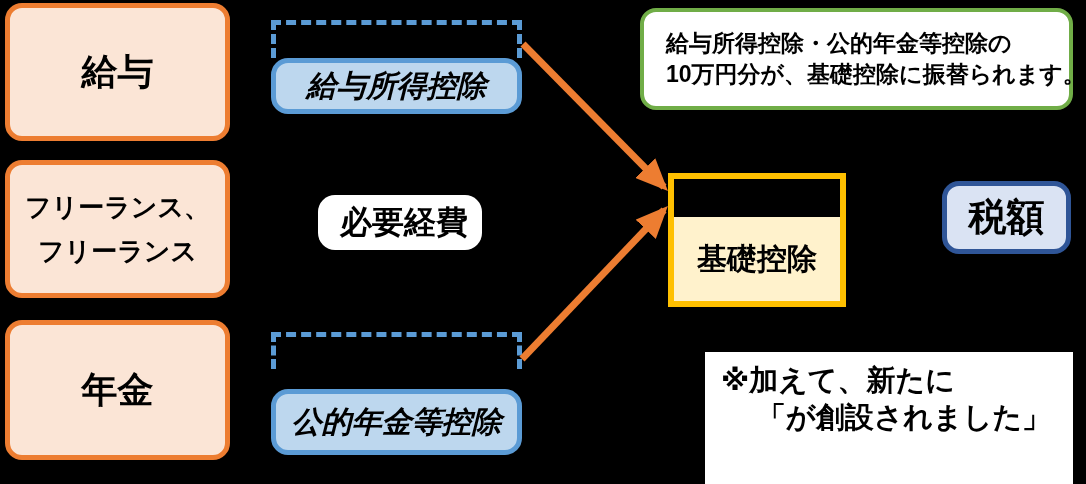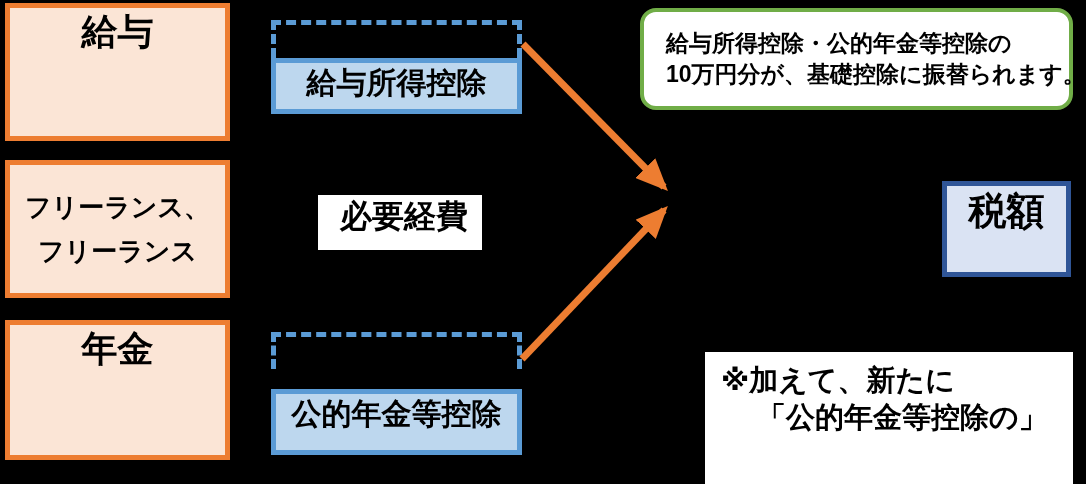--- a/index.html
+++ b/index.html
@@ -1,45 +1,45 @@
 <!DOCTYPE html>
 <html><head>
 <meta charset="utf-8">
 <style>
   html,body{margin:0;padding:0;background:#000;}
   .canvas{
     position:relative;width:1086px;height:484px;background:#000;overflow:hidden;
     font-family:"Liberation Sans","DejaVu Sans",sans-serif;font-weight:bold;color:#000;
   }
   .abs{position:absolute;box-sizing:border-box;}
-  .center{display:flex;justify-content:center;text-align:center;}
+  .center{display:flex;align-items:center;justify-content:center;text-align:center;border-radius:17px;}
 
   
   .income-box{left:5px;width:225px;background:#FBE5D6;border:5px solid #ED7D31;}
   .box-salary{top:3px;height:138px;font-size:36px;}
   .box-freelance{top:160px;height:138px;font-size:26px;line-height:31px;flex-direction:column;gap:13px;}
   .box-pension{top:320px;height:140px;font-size:36px;font-family:Liberation Serif, serif;}
 
   
   .dashed-box{left:271px;width:251px;border:5px dashed #5B9BD5;border-bottom:none;background:transparent;}
   .dash-top{top:20px;height:38px;}
   .dash-bottom{top:332px;height:37px;}
-  .solid-blue{left:271px;width:251px;background:#BDD7EE;border:5px solid #5B9BD5;font-size:30px;}
+  .solid-blue{left:271px;width:251px;background:#BDD7EE;border:5px solid #5B9BD5;font-size:30px;font-style:italic;}
   .blue-top{top:58px;height:56px;}
   .blue-bottom{top:369px;height:66px;margin-top:20px;}
 
   .expenses-box{left:318px;top:195px;width:164px;height:55px;background:#FFFFFF;font-size:32px;padding-left:8px;}
 
   
   .basic-box{left:668px;top:173px;width:178px;height:134px;border:6px solid #FFC000;background:transparent;}
   .basic-fill{position:absolute;left:0;right:0;bottom:0;height:84px;background:#FFF2CC;
               display:flex;align-items:center;justify-content:center;font-size:30px;}
 
   
-  .tax-box{left:942px;top:181px;width:129px;height:96px;background:#DAE3F3;border:5px solid #2F5597;font-size:38px;}
+  .tax-box{left:942px;top:181px;width:129px;height:73px;background:#DAE3F3;border:5px solid #2F5597;font-size:38px;}
 
   
   .callout{left:640px;top:8px;width:433px;height:102px;background:#FFFFFF;border:4px solid #70AD47;
            border-radius:16px;padding:16px 10px 16px 22px;font-size:23px;line-height:31px;}
   .callout div{white-space:nowrap;}
 
   
   .note{left:705px;top:352px;width:368px;height:147px;background:#FFFFFF;padding:10px 0 0 0;
         font-size:29px;line-height:37px;}
   .note .l0{padding-left:16px;}
@@ -74,33 +74,38 @@
 
   <div class="abs center expenses-box">
     <span>必要経費</span>
   </div>
 
   <div class="abs dashed-box dash-bottom"></div>
   <div class="abs center solid-blue blue-bottom">
     <span>公的年金等控除</span>
   </div>
 
+  <div class="abs basic-box">
+    <div class="basic-fill">
+      <span>基礎控除</span>
+    </div>
+  </div>
 
   <div class="abs center tax-box">
     <span>税額</span>
   </div>
 
   <div class="abs callout">
     <div>給与所得控除・公的年金等控除の</div>
     <div>10万円分が、基礎控除に振替られます。</div>
   </div>
 
   <div class="abs note">
     <div class="l0">※加えて、新たに</div>
-    <div class="l1">「公的年金等控除の」</div>
+    <div class="l1">「が創設されました」</div>
   </div>
 
   <svg class="arrows" viewBox="0 0 1086 484">
     <defs>
       <marker id="ah" markerWidth="4.6" markerHeight="4" refX="3.8" refY="2" orient="auto">
         <path d="M0,0 L4.6,2 L0,4 Z" fill="#ED7D31"></path>
       </marker>
     </defs>
     <line x1="523" y1="44" x2="664" y2="187" stroke="#ED7D31" stroke-width="7" marker-end="url(#ah)"></line>
     <line x1="522" y1="359" x2="664" y2="210" stroke="#ED7D31" stroke-width="7" marker-end="url(#ah)"></line>

